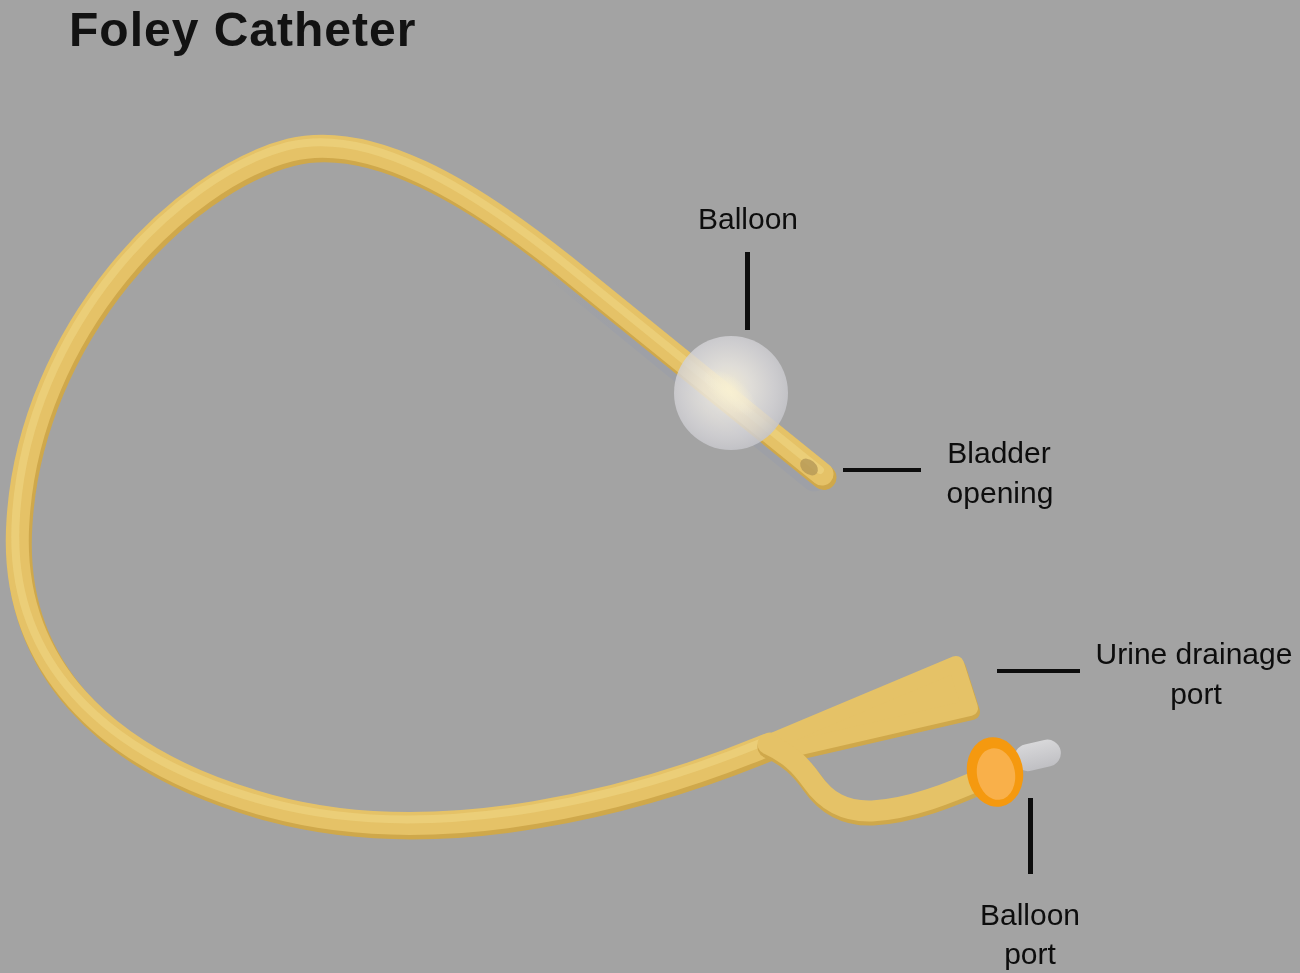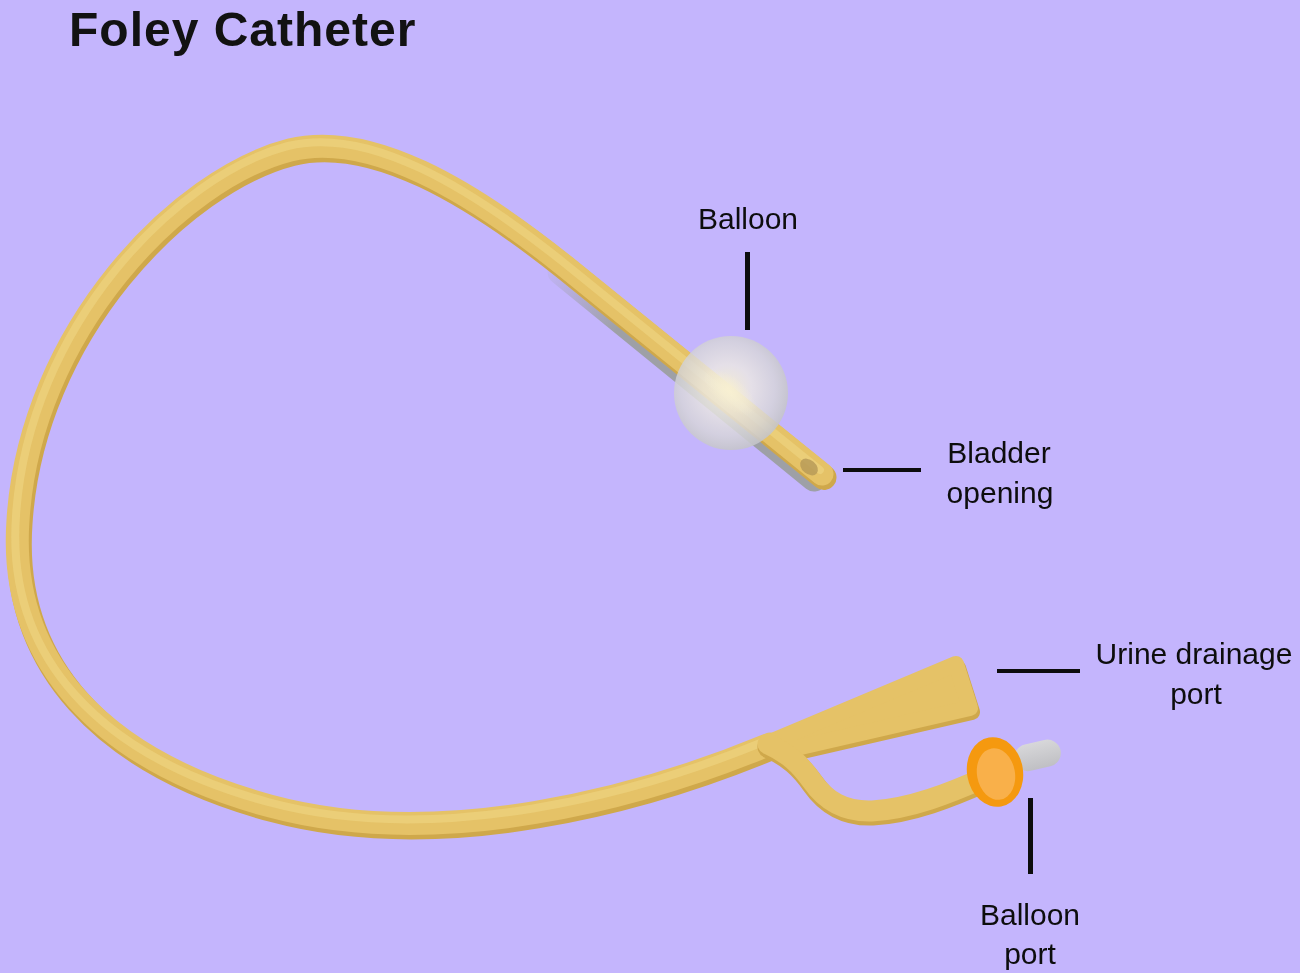--- a/index.html
+++ b/index.html
@@ -7,21 +7,21 @@
     padding: 0;
     background: #ffffff;
     width: 1300px;
     height: 973px;
     overflow: hidden;
   }
   .stage {
     position: relative;
     width: 1300px;
     height: 973px;
-    background: #c4b5fd;
+    background: #a3a3a3;
     font-family: "Liberation Sans", sans-serif;
   }
   svg { display: block; }
   .diagram-title {
     font-family: "Liberation Sans", sans-serif;
     font-size: 48px;
     font-weight: bold;
     letter-spacing: 1px;
     fill: #121212;
   }

